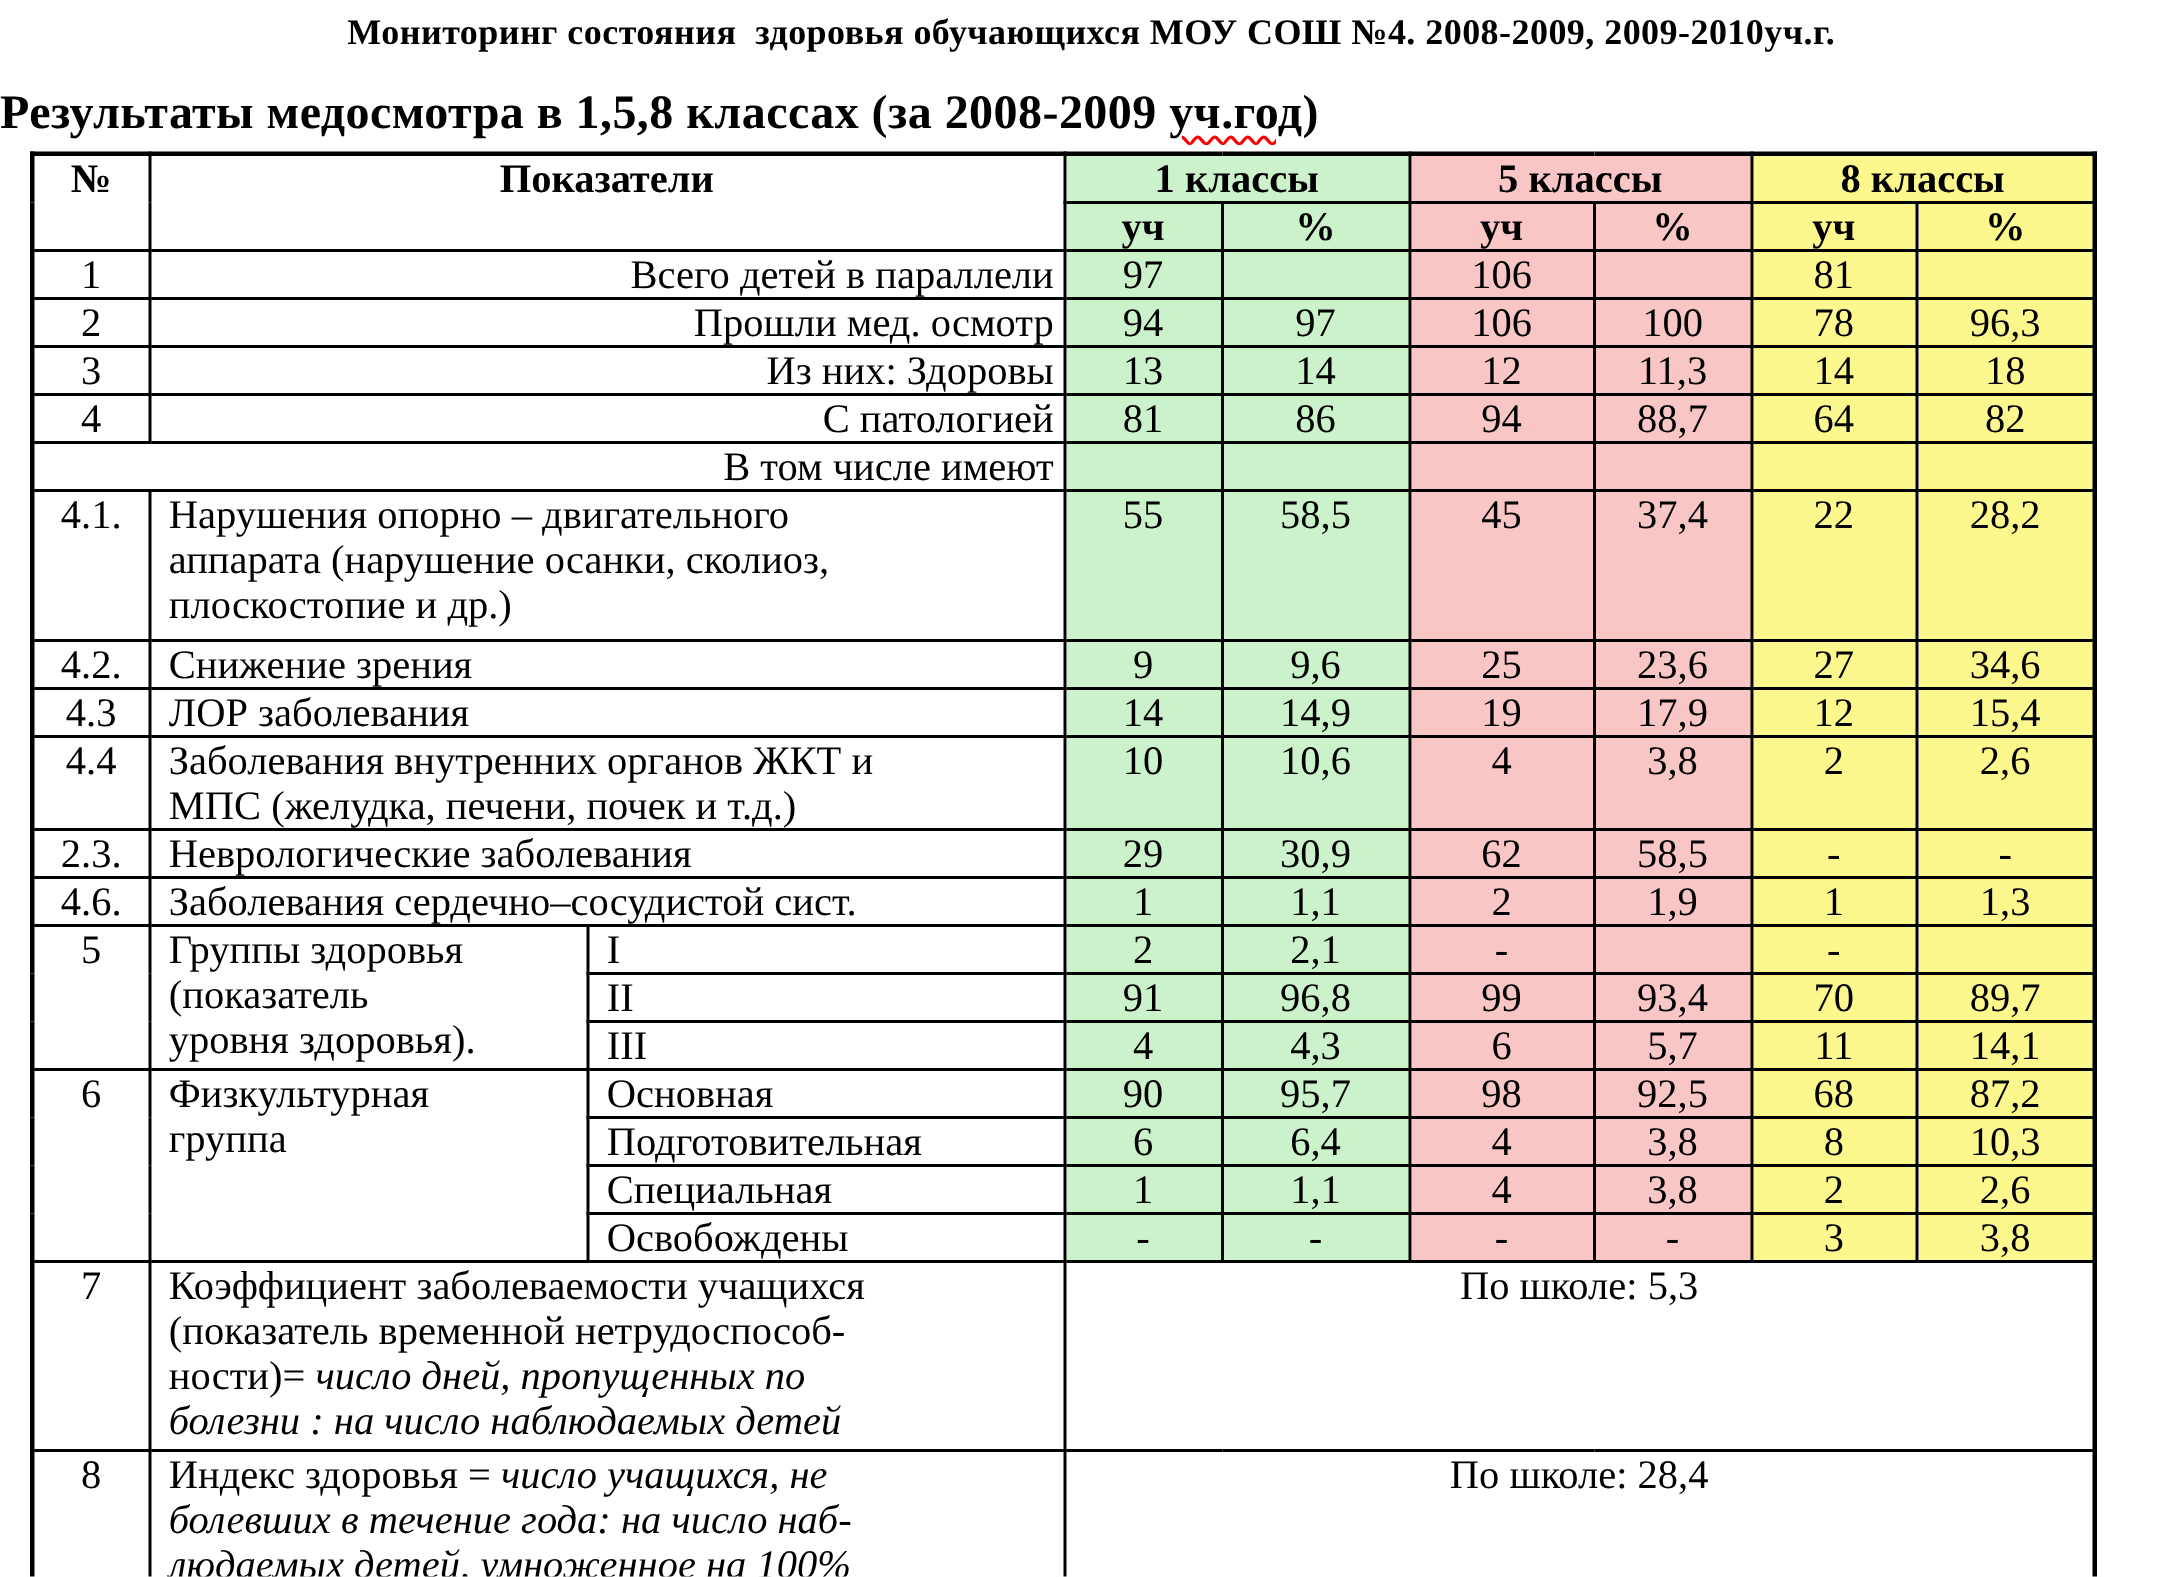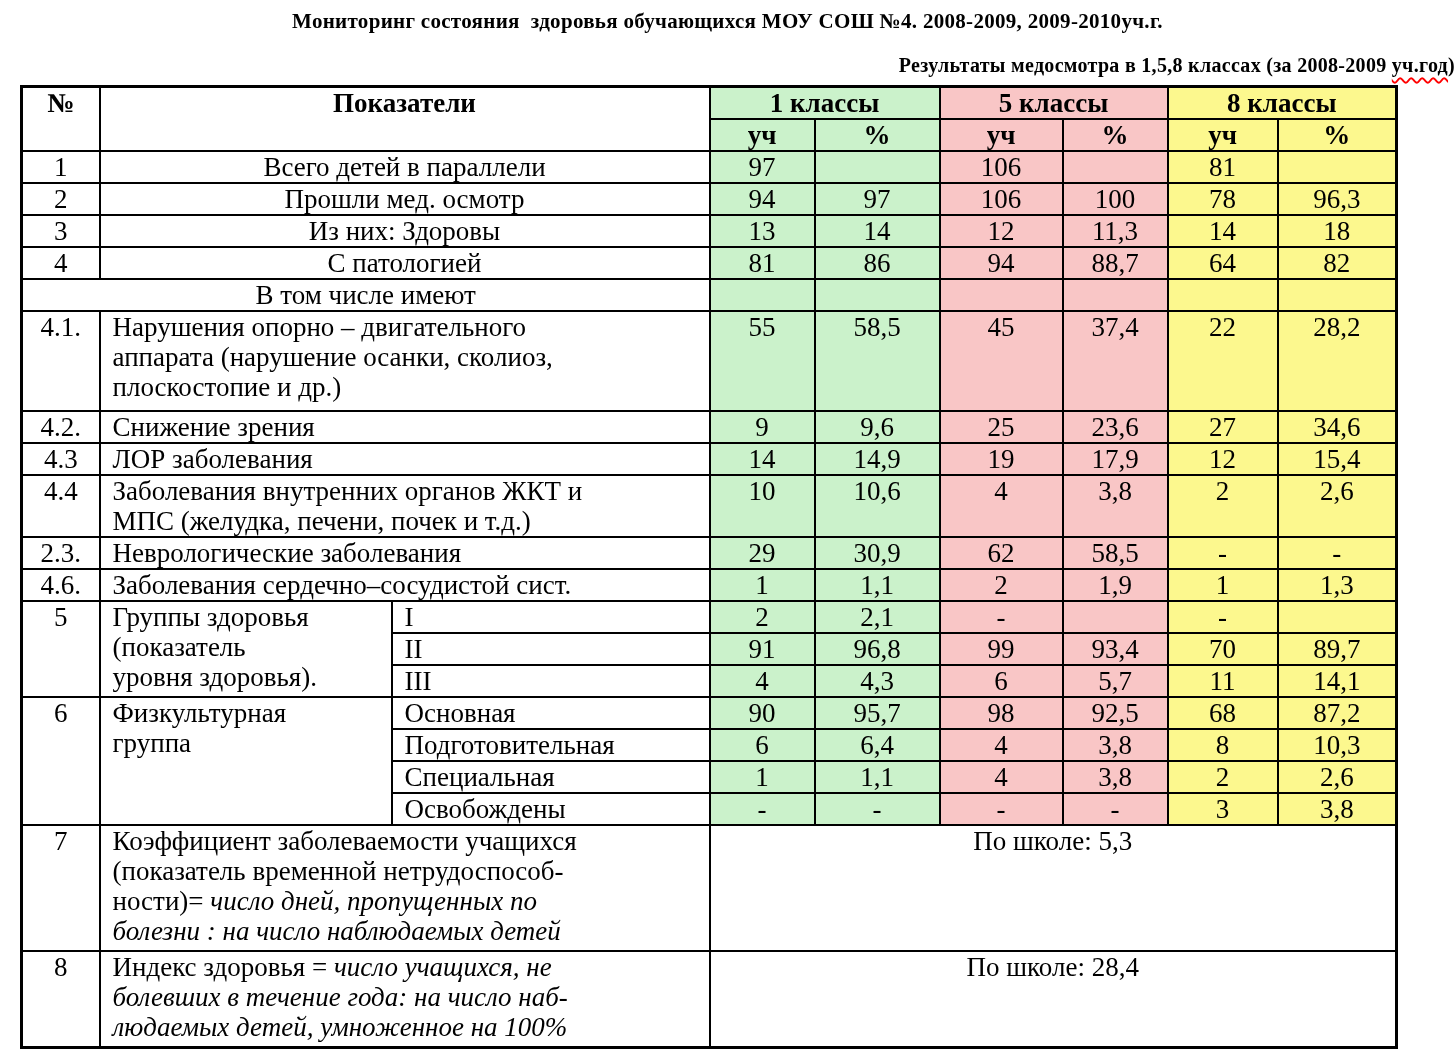--- a/index.html
+++ b/index.html
@@ -4,42 +4,42 @@
 <style>
   :root{
     --green:#cbf2cb; --pink:#f9c6c6; --yellow:#fcf88e; --red:#ff0000; --line:#000000;
   }
   html,body{margin:0;padding:0;}
   body{
     width:1455px;height:1051px;background:#ffffff;color:#000;
     font-family:"Liberation Serif", serif;overflow:hidden;
   }
   .title{
-    white-space:pre;text-align:center;font-weight:bold;font-size:21px;
+    white-space:pre;text-align:center;font-weight:bold;font-size:24px;
     padding-top:9px;letter-spacing:0.3px;
   }
   .subtitle{
-    text-align:right;font-weight:bold;font-size:20px;margin-top:20px;letter-spacing:0.3px;
+    text-align:left;font-weight:bold;font-size:32px;margin-top:20px;letter-spacing:0.3px;
   }
   .wavy{
     text-decoration-line:underline;text-decoration-style:wavy;
     text-decoration-color:var(--red);text-decoration-thickness:2px;text-underline-offset:5px;
   }
   table{
     border-collapse:collapse;table-layout:fixed;
     margin:8px 0 0 20px;border:3px solid var(--line);
   }
   td{
     border:2px solid var(--line);
     font-size:27px;line-height:30px;vertical-align:top;
     padding:0 6px;overflow:hidden;white-space:pre-line;
   }
   .th{font-weight:bold;text-align:center;}
   .num{text-align:center;}
-  .cap{text-align:center;}
+  .cap{text-align:right;}
   .lbl{text-align:left;padding-left:12px;padding-right:8px;}
   .g{background:var(--green);}
   .p{background:var(--pink);margin-top:20px;}
   .y{background:var(--yellow);}
   .it{font-style:italic;}
 </style>
 </head>
 <body>
 
 <div class="title">Мониторинг состояния  здоровья обучающихся МОУ СОШ №4. 2008-2009, 2009-2010уч.г.</div>

